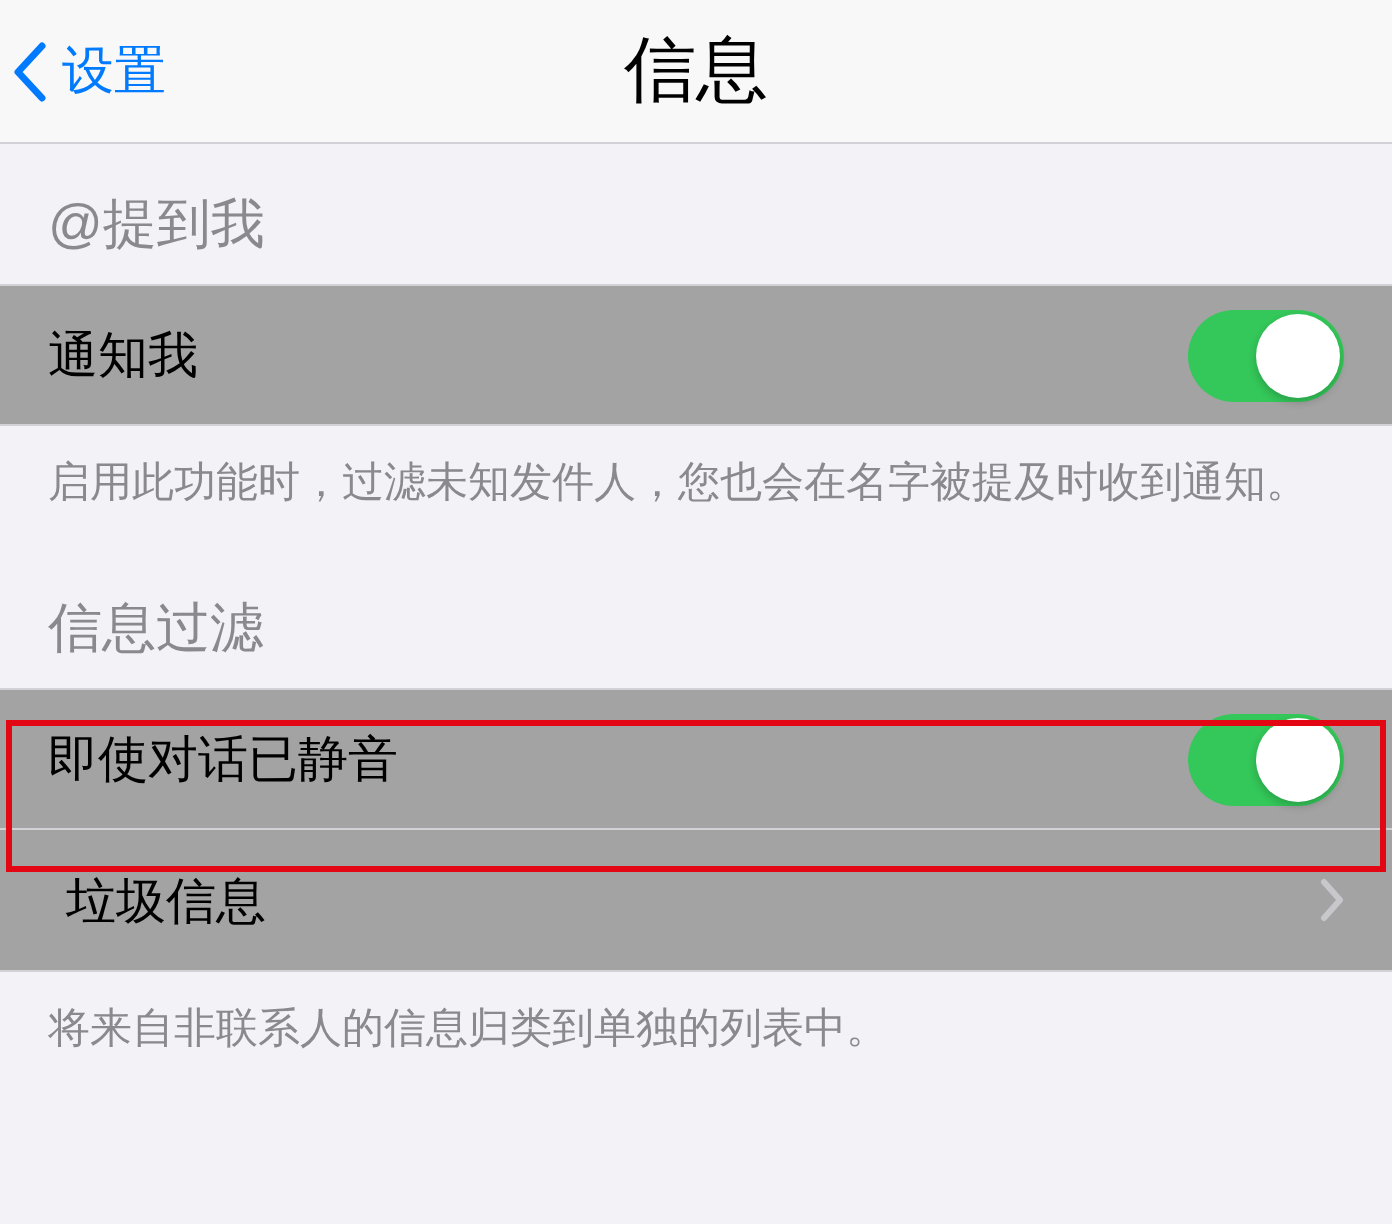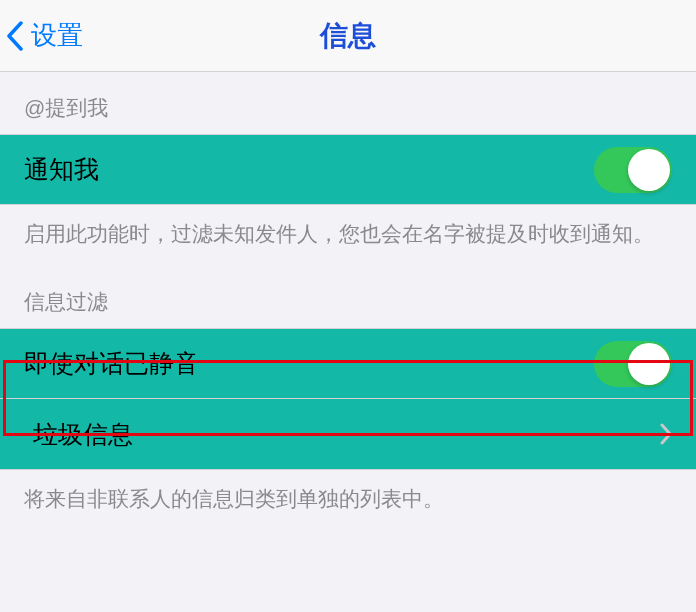--- a/index.html
+++ b/index.html
@@ -32,37 +32,37 @@
     }
     .chevron-left {
       width: 17px;
       height: 30px;
       margin-right: 8px;
     }
     .nav-title {
       position: absolute;
       left: 50%;
       transform: translateX(-50%);
-      font-size: 28px;
-      font-weight: 700;
-      color: #1d4ed8;
+      font-size: 36px;
+      font-weight: 400;
+      color: #000000;
     }
     .section-header {
       padding: 22px 24px 12px;
-      font-size: 21px;
+      font-size: 27px;
       color: #8a8a8e;
     }
     .section-footer {
       padding: 14px 24px 18px;
       font-size: 21px;
       color: #8a8a8e;
       line-height: 1.4;
     }
     .cell {
-      background: #14b8a6;
+      background: #a3a3a3;
       padding: 0 24px;
       height: 71px;
       display: flex;
       align-items: center;
       justify-content: space-between;
       border-top: 1px solid #d1d1d6;
       border-bottom: 1px solid #d1d1d6;
       position: relative;
     }
     .cell-label {

